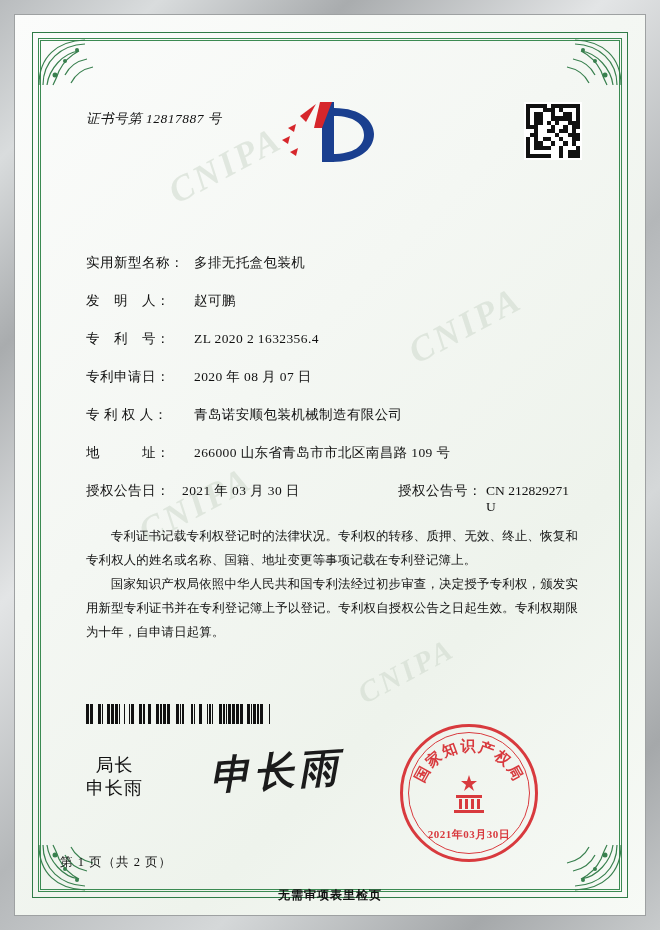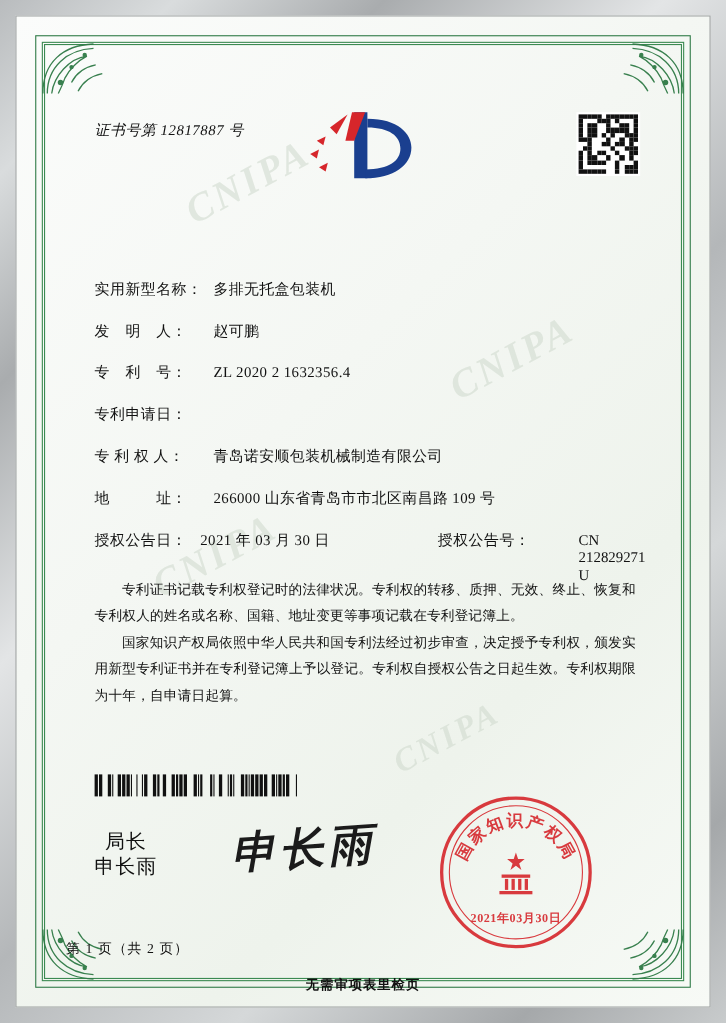--- a/index.html
+++ b/index.html
@@ -144,21 +144,21 @@
     letter-spacing: .5px;
     white-space: nowrap;
   }
   .val {
     flex: 1;
     letter-spacing: .4px;
   }
   .row.two .lbl { width: 96px; flex: 0 0 96px; }
   .row.two .val { flex: 0 0 212px; }
   .row.two .lbl2 { flex: 0 0 92px; letter-spacing:.5px;text-align:center; }
-  .row.two .val2 { flex: 1; margin-left: 40px; }
+  .row.two .val2 { flex: 1; }
 
   .para {
     position: absolute;
     left: 26px; right: 22px; top: 470px;
     font-size: 12.4px;
     line-height: 24px;
     color: #111;
     text-align: justify;
     letter-spacing: .2px;
   }
@@ -512,20 +512,21 @@
         <div class="row">
           <span class="lbl">发　明　人：</span>
           <span class="val">赵可鹏</span>
         </div>
         <div class="row">
           <span class="lbl">专　利　号：</span>
           <span class="val">ZL 2020 2 1632356.4</span>
         </div>
         <div class="row">
           <span class="lbl">专利申请日：</span>
+          <span class="val">2020 年 08 月 07 日</span>
         </div>
         <div class="row">
           <span class="lbl">专 利 权 人：</span>
           <span class="val">青岛诺安顺包装机械制造有限公司</span>
         </div>
         <div class="row">
           <span class="lbl">地　　　址：</span>
           <span class="val">266000  山东省青岛市市北区南昌路 109 号</span>
         </div>
         <div class="row two">

